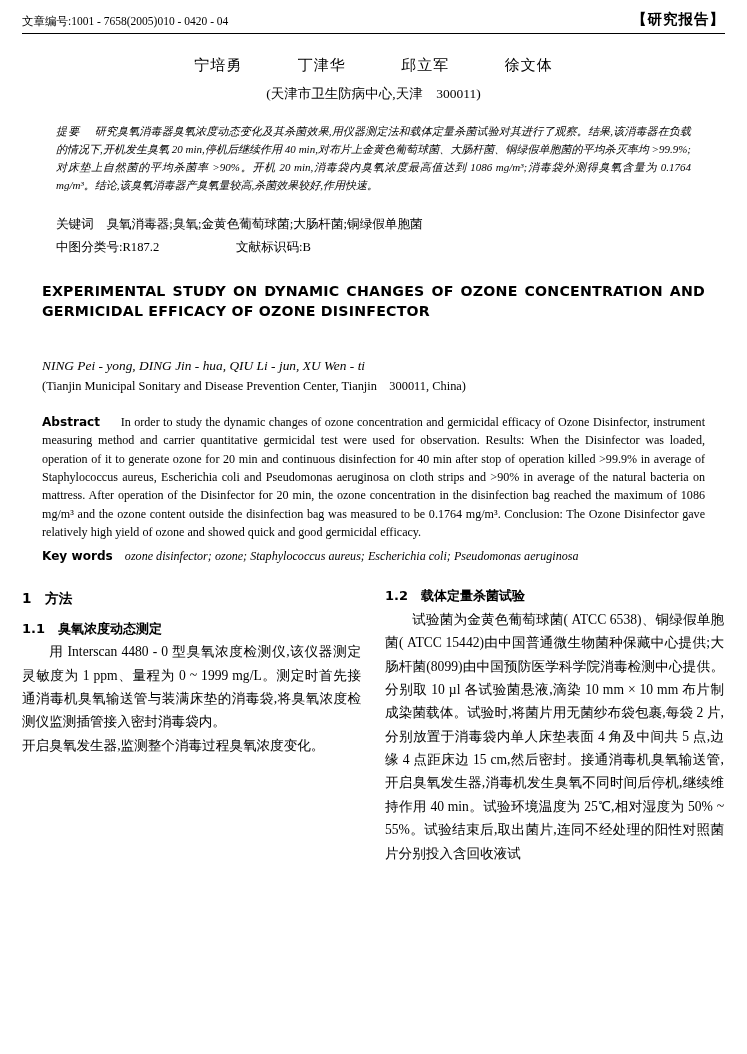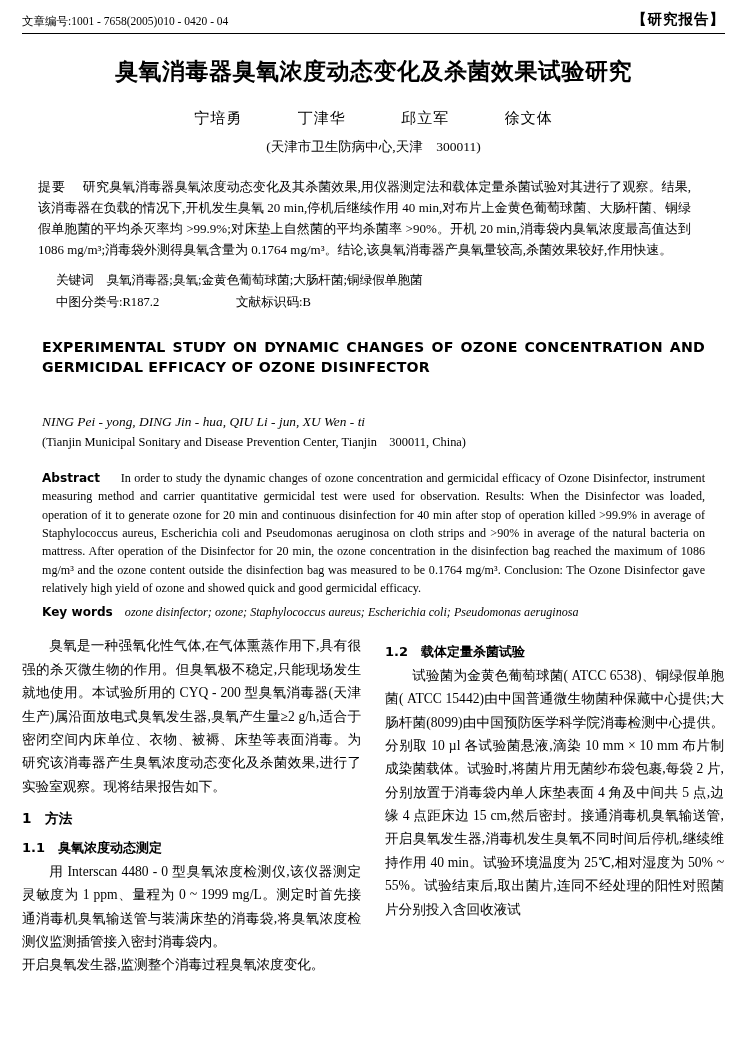--- a/index.html
+++ b/index.html
@@ -53,28 +53,29 @@
   }
   .authors span { display:inline-block; }
   .authors .gap { width:46px; }
   .affil {
     margin-top:10px;
     text-align:center;
     font-size:13.5px;
   }
   
   .abs-cn {
-    margin:20px 34px 0 16px;
-    font-size:13px;
+    margin:20px 34px 0 34px;
+    font-size:11px;
     line-height:1.62;
     text-align:justify;
+    font-style:italic;
   }
   .abs-cn .lbl { letter-spacing:1px; }
   .kw-cn {
-    margin:10px 34px 0 34px;
+    margin:20px 34px 0 34px;
     font-size:12.6px;
     line-height:1.6;
   }
   .cls-cn {
     margin:2px 34px 0 34px;
     font-size:12.6px;
     line-height:1.6;
     display:flex;
   }
   .cls-cn .c1 { width:180px; }
@@ -143,21 +144,20 @@
 <body>
 
 <div class="page">
 
   <div class="hdr">
     <div class="hdr-left">文章编号:1001 - 7658(2005)010 - 0420 - 04</div>
     <div class="hdr-right">【研究报告】</div>
   </div>
   <div class="rule"></div>
 
-  <h1 class="title">臭氧消毒器臭氧浓度动态变化及杀菌效果试验研究</h1>
 
   <div class="authors">
     <span>宁培勇</span>
     <span class="gap"></span>
     <span>丁津华</span>
     <span class="gap"></span>
     <span>邱立军</span>
     <span class="gap"></span>
     <span>徐文体</span>
   </div>
@@ -193,21 +193,20 @@
   </div>
 
   <div class="ekw">
     <b>Key words</b>
     &nbsp;&nbsp;
     <i>ozone disinfector; ozone; Staphylococcus aureus; Escherichia coli; Pseudomonas aeruginosa</i>
   </div>
 
   <div class="cols">
     <div class="col">
-      <p>臭氧是一种强氧化性气体,在气体熏蒸作用下,具有很强的杀灭微生物的作用。但臭氧极不稳定,只能现场发生就地使用。本试验所用的 CYQ - 200 型臭氧消毒器(天津生产)属沿面放电式臭氧发生器,臭氧产生量≥2 g/h,适合于密闭空间内床单位、衣物、被褥、床垫等表面消毒。为研究该消毒器产生臭氧浓度动态变化及杀菌效果,进行了实验室观察。现将结果报告如下。</p>
       <h3>1　方法</h3>
       <h4>1.1　臭氧浓度动态测定</h4>
       <p>用 Interscan 4480 - 0 型臭氧浓度检测仪,该仪器测定灵敏度为 1 ppm、量程为 0 ~ 1999 mg/L。测定时首先接通消毒机臭氧输送管与装满床垫的消毒袋,将臭氧浓度检测仪监测插管接入密封消毒袋内。</p>
       <p class="noind">开启臭氧发生器,监测整个消毒过程臭氧浓度变化。</p>
     </div>
     <div class="col">
       <h4>1.2　载体定量杀菌试验</h4>
       <p>试验菌为金黄色葡萄球菌( ATCC 6538)、铜绿假单胞菌( ATCC 15442)由中国普通微生物菌种保藏中心提供;大肠杆菌(8099)由中国预防医学科学院消毒检测中心提供。分别取 10 µl 各试验菌悬液,滴染 10 mm × 10 mm 布片制成染菌载体。试验时,将菌片用无菌纱布袋包裹,每袋 2 片,分别放置于消毒袋内单人床垫表面 4 角及中间共 5 点,边缘 4 点距床边 15 cm,然后密封。接通消毒机臭氧输送管,开启臭氧发生器,消毒机发生臭氧不同时间后停机,继续维持作用 40 min。试验环境温度为 25℃,相对湿度为 50% ~ 55%。试验结束后,取出菌片,连同不经处理的阳性对照菌片分别投入含回收液试</p>
     </div>
   </div>

